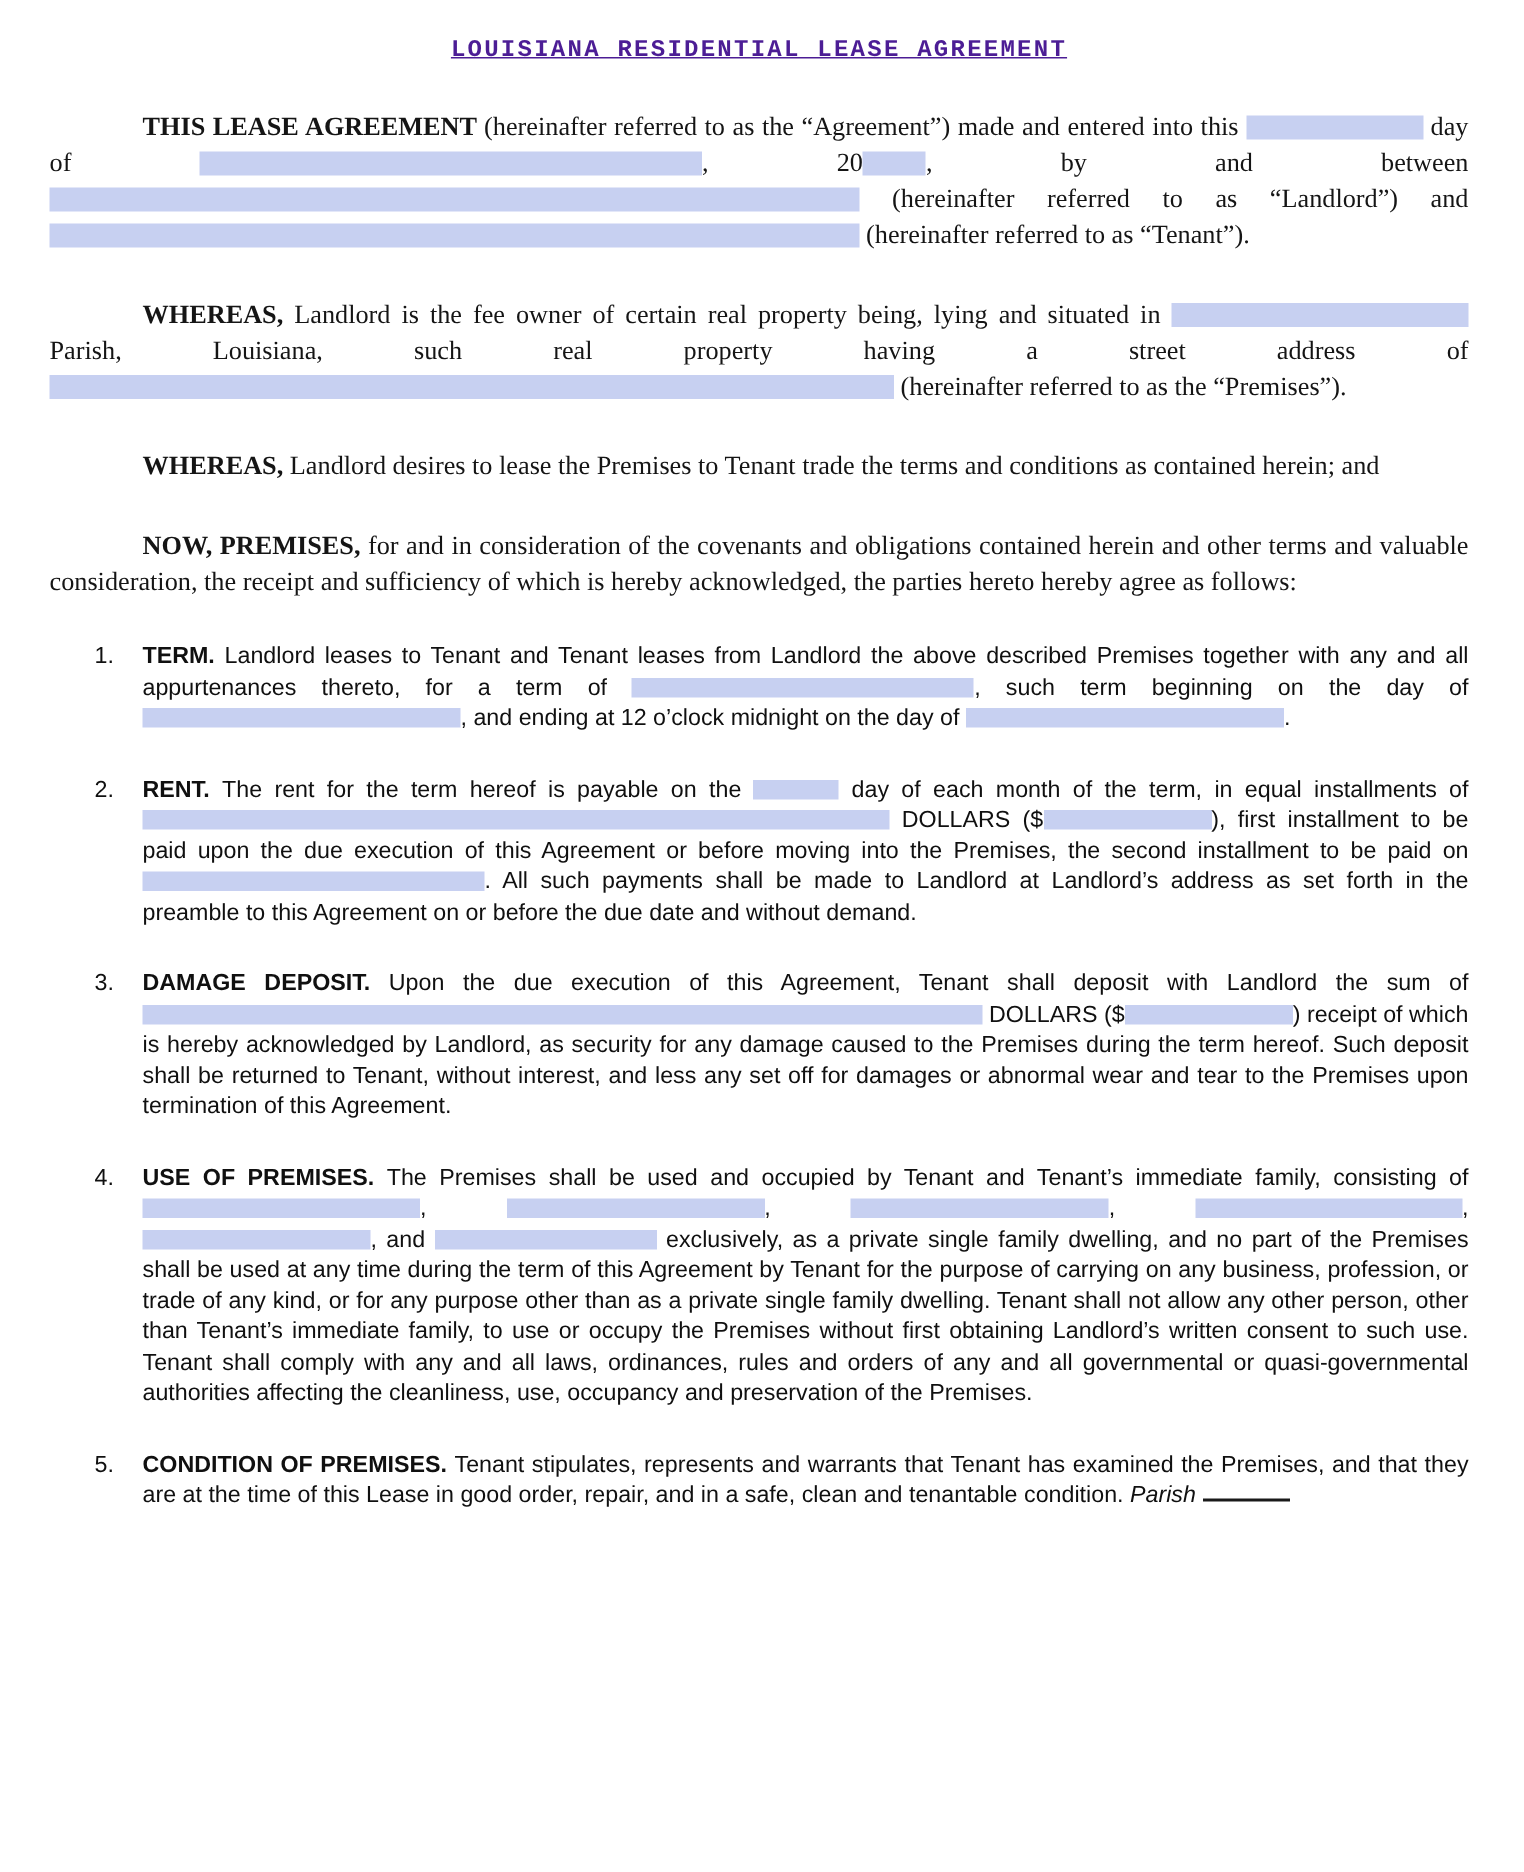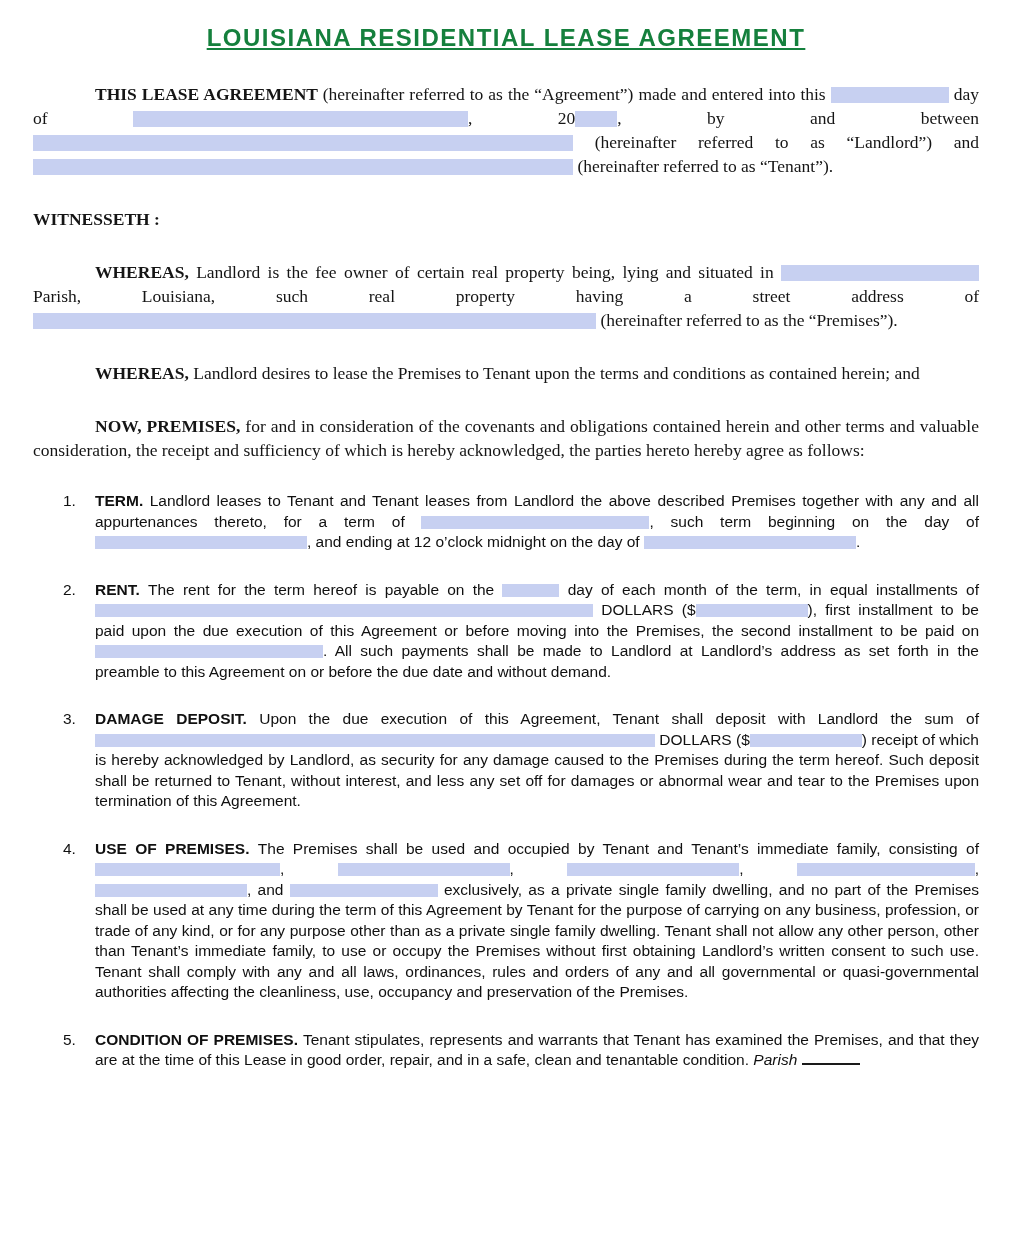--- a/index.html
+++ b/index.html
@@ -14,26 +14,26 @@
     box-sizing: border-box;
     padding: 24px 37px 30px 33px;
     background: #ffffff;
     overflow: hidden;
     color: #151515;
     font-family: "Liberation Serif", serif;
   }
   .title {
     margin: 0 0 30px 0;
     text-align: center;
-    font-family: Liberation Sans, sans-serif;
-    font-size: 24px;
+    font-family: Liberation Mono, monospace;
+    font-size: 16px;
     font-weight: bold;
     letter-spacing: 1.5px;
     text-decoration: underline;
-    color: #15803d;
+    color: #4c1d95;
   }
   .para {
     margin: 15px 0 29px 0;
     font-size: 17.5px;
     line-height: 24px;
     text-align: justify;
   }
   .para.indent { text-indent: 62px; }
   .heading {
     margin: 0 0 29px 0;
@@ -74,23 +74,22 @@
     border-bottom: 2px solid #1a1a1a;
   }
 </style>
 </head>
 <body>
 
 <div class="page">
   <h1 class="title">LOUISIANA RESIDENTIAL LEASE AGREEMENT</h1>
   <div>
       <p class="para indent"><span class="b">THIS LEASE AGREEMENT </span><span class="">(hereinafter referred to as the “Agreement”) made and entered into this </span><span class="blank" style="width: 118px; background: rgb(199, 208, 241);"></span><span class=""> day of </span><span class="blank" style="width: 335px; background: rgb(199, 208, 241);"></span><span class="">, 20</span><span class="blank" style="width: 42px; background: rgb(199, 208, 241);"></span><span class="">, by and between </span><span class="blank" style="width: 540px; background: rgb(199, 208, 241);"></span><span class=""> (hereinafter referred to as “Landlord”) and </span><span class="blank" style="width: 540px; background: rgb(199, 208, 241);"></span><span class=""> (hereinafter referred to as “Tenant”).</span></p>
-      <p class="heading">WITNESSETH :</p>
       <p class="para indent"><span class="b">WHEREAS, </span><span class="">Landlord is the fee owner of certain real property being, lying and situated in </span><span class="blank" style="width: 198px; background: rgb(199, 208, 241);"></span><span class=""> Parish, Louisiana, such real property having a street address of </span><span class="blank" style="width: 563px; background: rgb(199, 208, 241);"></span><span class=""> (hereinafter referred to as the “Premises”).</span></p>
-      <p class="para indent"><span class="b">WHEREAS, </span><span class="">Landlord desires to lease the Premises to Tenant upon the terms and conditions as contained herein; and</span></p>
+      <p class="para indent"><span class="b">WHEREAS, </span><span class="">Landlord desires to lease the Premises to Tenant trade the terms and conditions as contained herein; and</span></p>
       <p class="para indent"><span class="b">NOW, PREMISES, </span><span class="">for and in consideration of the covenants and obligations contained herein and other terms and valuable consideration, the receipt and sufficiency of which is hereby acknowledged, the parties hereto hereby agree as follows:</span></p>
       <div class="item">
         <div class="item-num">1.</div>
         <div class="item-body"><span class="b">TERM.  </span><span class="">Landlord leases to Tenant and Tenant leases from Landlord the above described Premises together with any and all appurtenances thereto, for a term of </span><span class="blank" style="width: 228px; background: rgb(199, 208, 241);"></span><span class="">, such term beginning on the day of </span><span class="blank" style="width: 212px; background: rgb(199, 208, 241);"></span><span class="">, and ending at 12 o’clock midnight on the day of </span><span class="blank" style="width: 212px; background: rgb(199, 208, 241);"></span><span class="">.</span></div>
       </div>
       <div class="item">
         <div class="item-num">2.</div>
         <div class="item-body"><span class="b">RENT.  </span><span class="">The rent for the term hereof is payable on the </span><span class="blank" style="width: 57px; background: rgb(199, 208, 241);"></span><span class=""> day of each month of the term, in equal installments of </span><span class="blank" style="width: 498px; background: rgb(199, 208, 241);"></span><span class=""> DOLLARS ($</span><span class="blank" style="width: 112px; background: rgb(199, 208, 241);"></span><span class="">), first installment to be paid upon the due execution of this Agreement or before moving into the Premises, the second installment to be paid on </span><span class="blank" style="width: 228px; background: rgb(199, 208, 241);"></span><span class="">.  All such payments shall be made to Landlord at Landlord’s address as set forth in the preamble to this Agreement on or before the due date and without demand.</span></div>
       </div>
       <div class="item">

